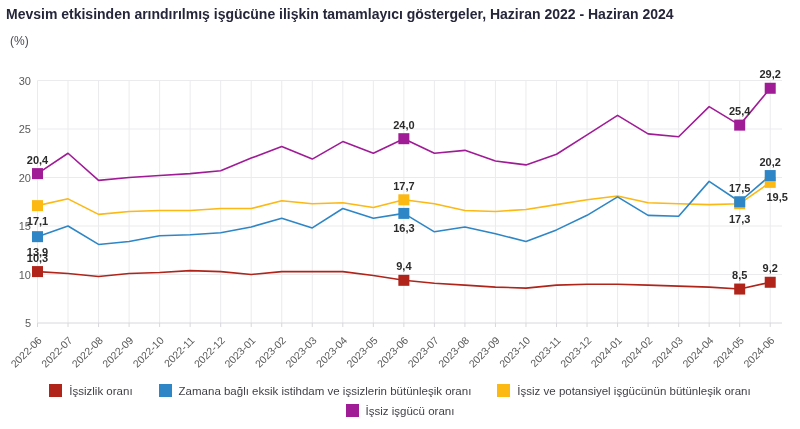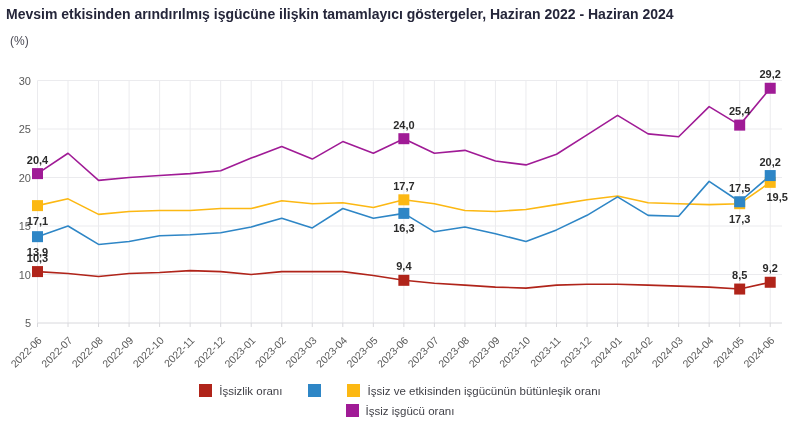--- a/index.html
+++ b/index.html
@@ -152,24 +152,25 @@
 </div>
 
 <div class="legend">
   <div class="legend-row">
     <span class="legend-item">
       <span class="swatch" style="background-color: rgb(176, 36, 26);"></span>
       <span>İşsizlik oranı</span>
     </span>
     <span class="legend-item">
       <span class="swatch" style="background-color: rgb(46, 134, 198);"></span>
+      <span>Zamana bağlı eksik istihdam ve işsizlerin bütünleşik oranı</span>
     </span>
     <span class="legend-item">
       <span class="swatch" style="background-color: rgb(252, 184, 19);"></span>
-      <span>İşsiz ve etkisinden işgücünün bütünleşik oranı</span>
+      <span>İşsiz ve potansiyel işgücünün bütünleşik oranı</span>
     </span>
   </div>
   <div class="legend-row">
     <span class="legend-item">
       <span class="swatch" style="background-color: rgb(160, 27, 150);"></span>
       <span>İşsiz işgücü oranı</span>
     </span>
   </div>
 </div>
 

